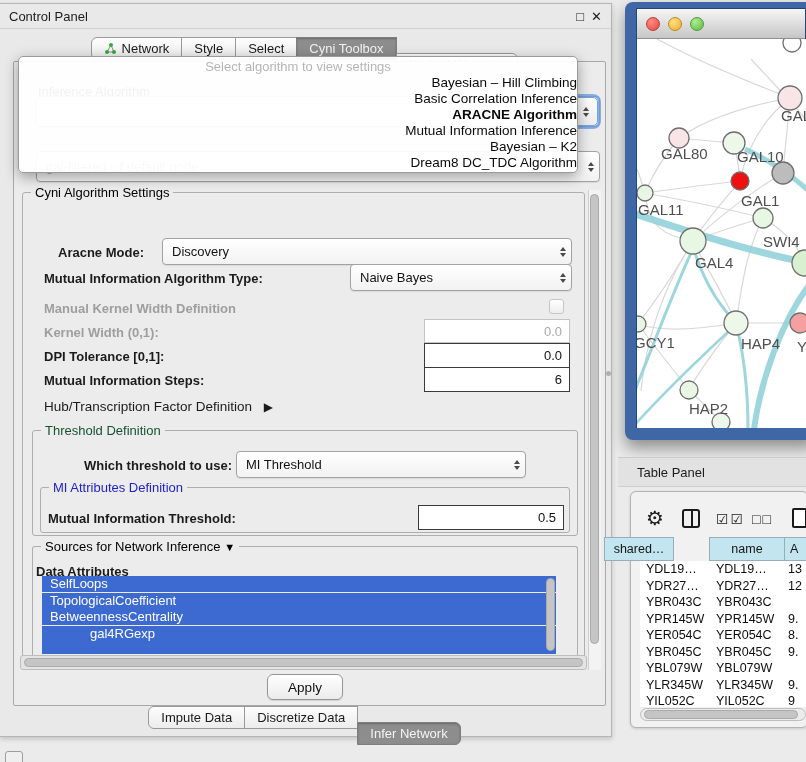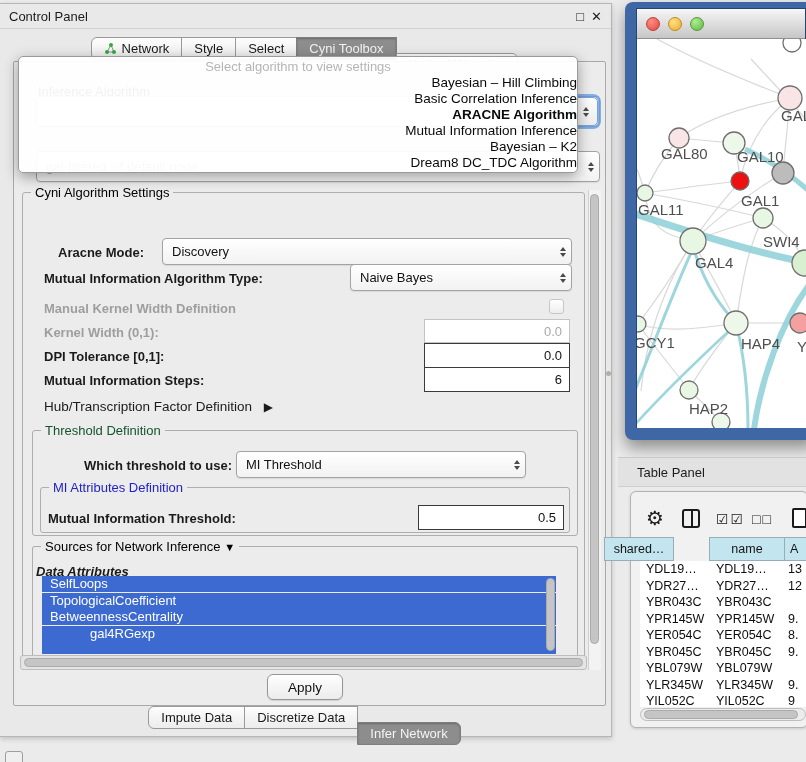--- a/index.html
+++ b/index.html
@@ -216,21 +216,21 @@
   <div class="tfield" style="left:418px;top:505px;width:146px;height:25px;">
     <span>0.5</span>
   </div>
 
   <div class="group" style="left:32px;top:546px;width:546px;height:116px;border-bottom:none;">
     <span class="legend">
       <span>Sources for Network Inference</span>
       <span style="font-size:11px;">▼</span>
     </span>
   </div>
-  <div class="lbl" style="left:36px;top:564px;font-style:italic;">Data Attributes</div>
+  <div class="lbl" style="left:36px;top:564px;">Data Attributes</div>
   <div class="abs" style="left:42px;top:576px;width:514px;height:78px;overflow:hidden;">
     <div class="litem" style="top:0;">SelfLoops</div>
     <div class="litem" style="top:16.5px;">TopologicalCoefficient</div>
     <div class="litem" style="top:33px;">BetweennessCentrality</div>
     <div class="litem" style="top:49.5px;height:28.5px;padding-left:48px;">gal4RGexp</div>
   </div>
   <div class="thumb" style="left:546px;top:578px;width:9px;height:73px;"></div>
 
   <div class="track" style="left:20px;top:655px;width:567px;height:15px;border-radius:3px;background:#e4e4e4;"></div>
   <div class="thumb" style="left:24px;top:658px;width:559px;height:9px;"></div>

